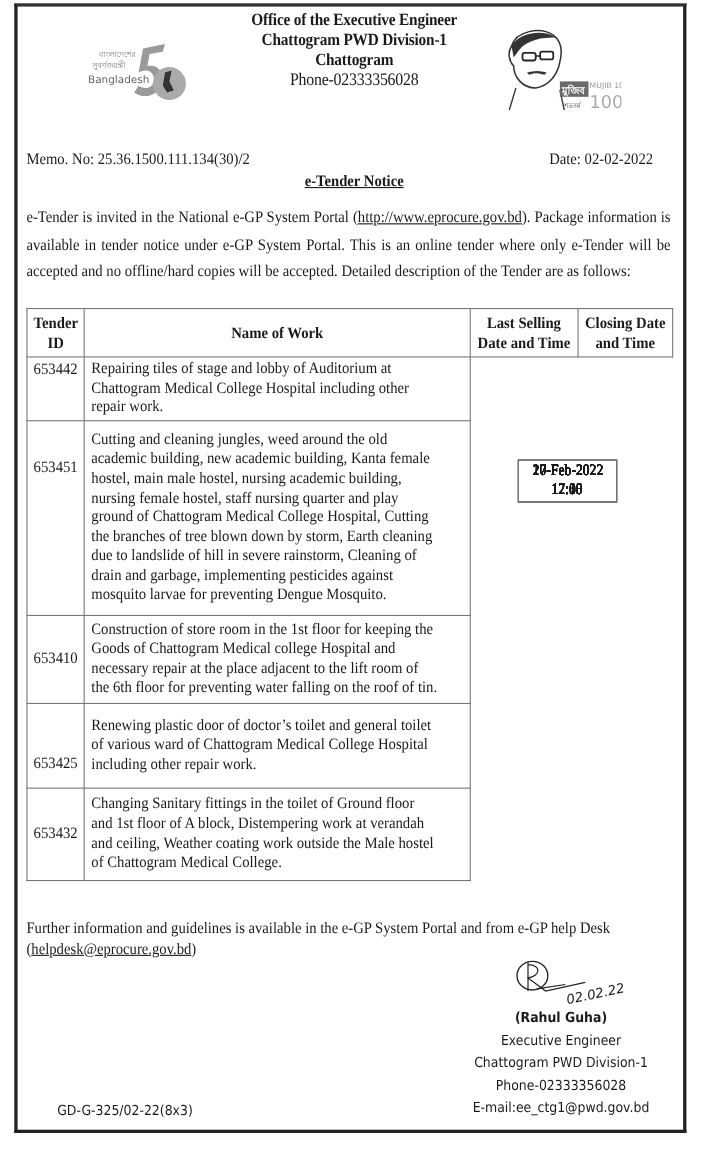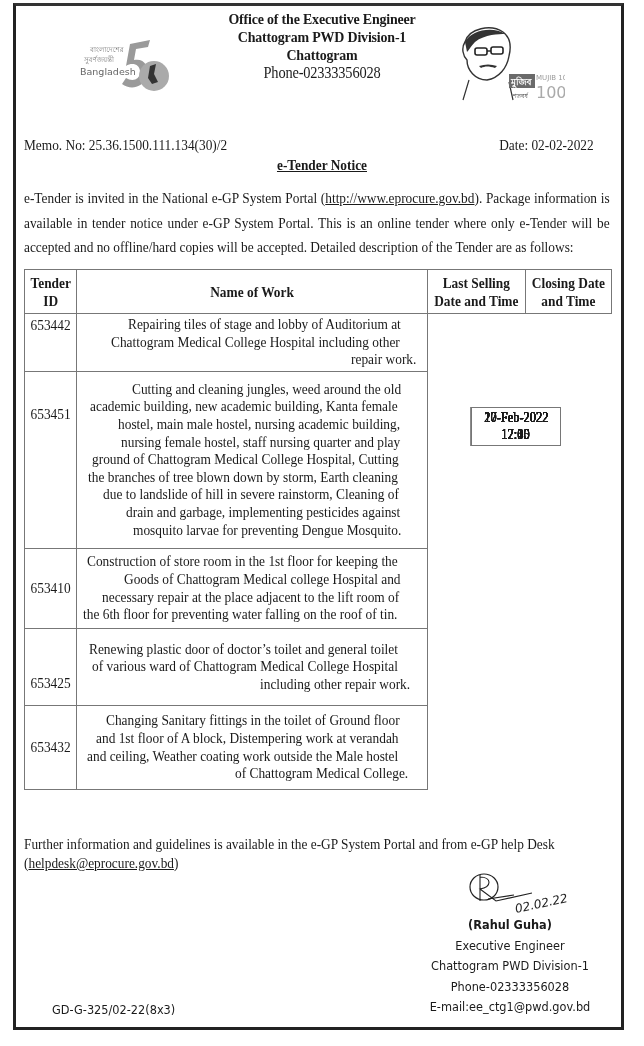--- a/index.html
+++ b/index.html
@@ -12,26 +12,26 @@
   .header-block .phone { font-weight: normal; font-size: 16px; }
   .logo-bd { position: absolute; left: 62px; top: 38px; width: 110px; height: 56px; text-align: center; }
   .logo-mujib { position: absolute; left: 455px; top: 22px; width: 110px; height: 80px; text-align: right; }
   .memo { position: absolute; left: 24px; top: 137px; font-size: 14.5px; transform: scaleX(0.92); transform-origin: 0 0; }
   .date { position: absolute; right: 50px; top: 137px; font-size: 14.5px; transform: scaleX(0.92); transform-origin: 100% 0; }
   .notice-title { position: absolute; left: 0; width: 644px; top: 157px; text-align: center; font-weight: bold; font-size: 14.5px; transform: scaleX(0.92); }
   .notice-title span { text-decoration: underline; }
   .intro { position: absolute; left: 24px; top: 186px; width: 640px; font-size: 14.6px; line-height: 24.5px;
            transform: scaleX(0.915); transform-origin: 0 0; text-align: justify; }
   .intro .link { text-decoration: underline; }
-  table.tender { position: absolute; left: 24px; top: 269px; width: 584px; border-collapse: collapse;
+  table.tender { position: absolute; left: 24px; top: 280px; width: 584px; border-collapse: collapse;
                  font-size: 14.4px; line-height: 17.6px; }
   table.tender th, table.tender td { border: 1px solid #777; padding: 1px 6px; vertical-align: middle; }
   table.tender th { font-weight: bold; text-align: center; line-height: 18px; padding: 2px 3px; }
   table.tender td.id { text-align: center; width: 52px; padding: 0 4px; }
-  table.tender td.work { text-align: right; text-decoration: underline; }
+  table.tender td.work { text-align: left; text-decoration: underline; }
   table.tender td.date { text-align: center; width: 84px; }
   .w { display: inline-block; transform: scaleX(0.93); transform-origin: 0 50%; white-space: nowrap; }
   .c { display: inline-block; transform: scaleX(0.93); transform-origin: 50% 50%; white-space: nowrap; }
   .further { position: absolute; left: 24px; top: 835px; font-size: 14.5px; line-height: 19px; transform: scaleX(0.92); transform-origin: 0 0; width: 650px; }
   .further .link { text-decoration: underline; }
   .signature { position: absolute; left: 462px; top: 871px; width: 120px; height: 50px; }
   .sig-block { position: absolute; left: 410px; top: 915px; width: 200px; text-align: center;
                font-family: "DejaVu Sans", sans-serif; font-size: 12.6px; line-height: 20.5px; transform: scaleX(0.9); }
   .sig-name { font-weight: bold; }
   .gd-code { position: absolute; left: 52px; top: 1002px; font-family: "DejaVu Sans", sans-serif; font-size: 12.6px; transform: scaleX(0.9); transform-origin: 0 0; }

